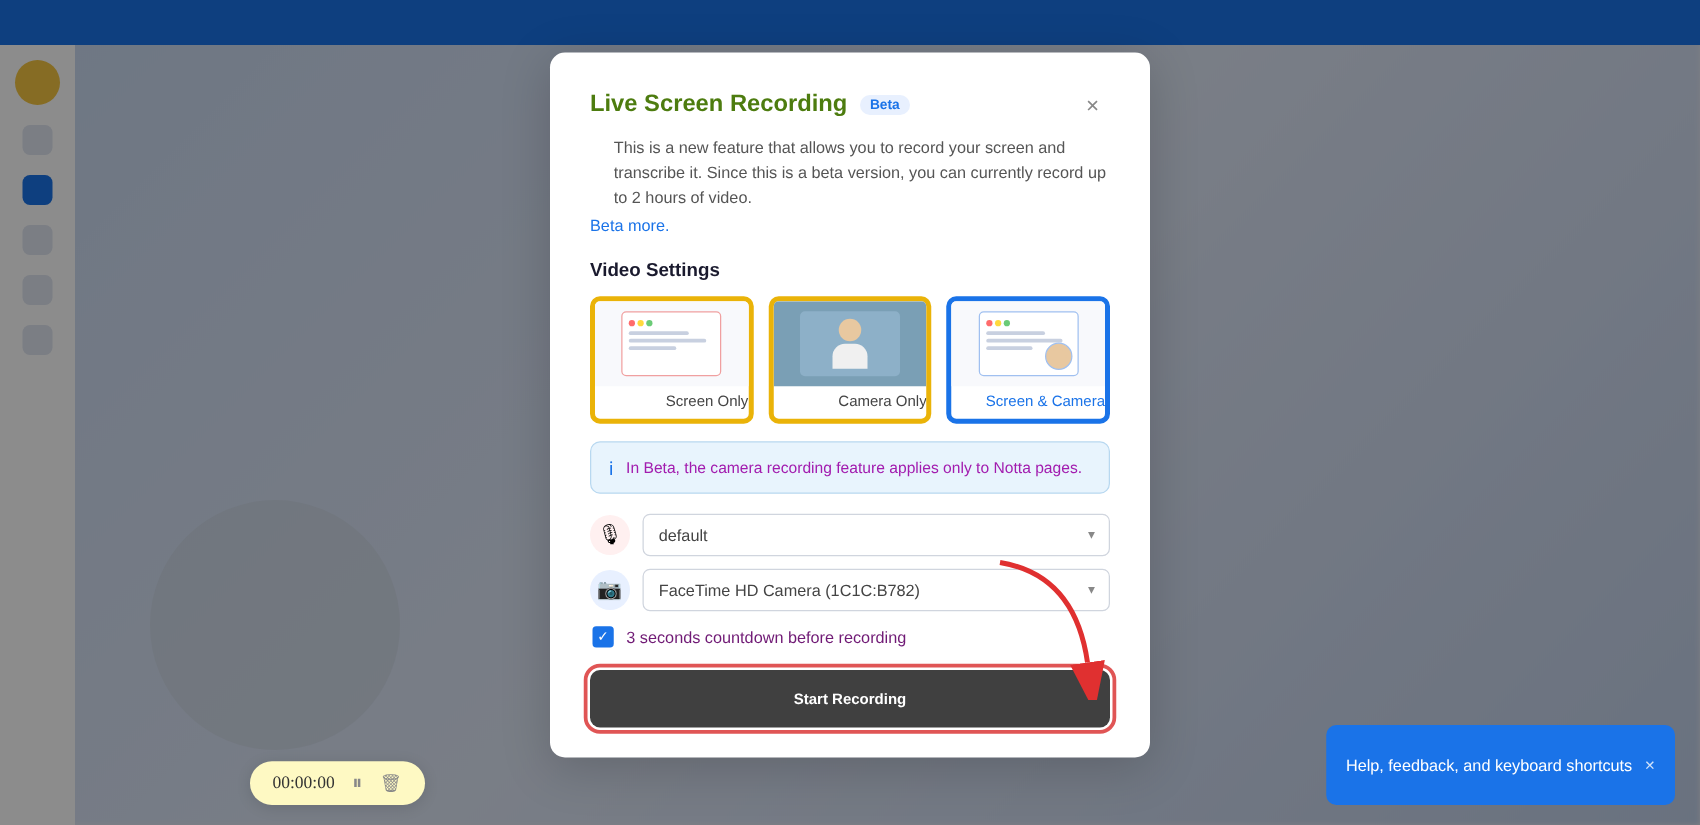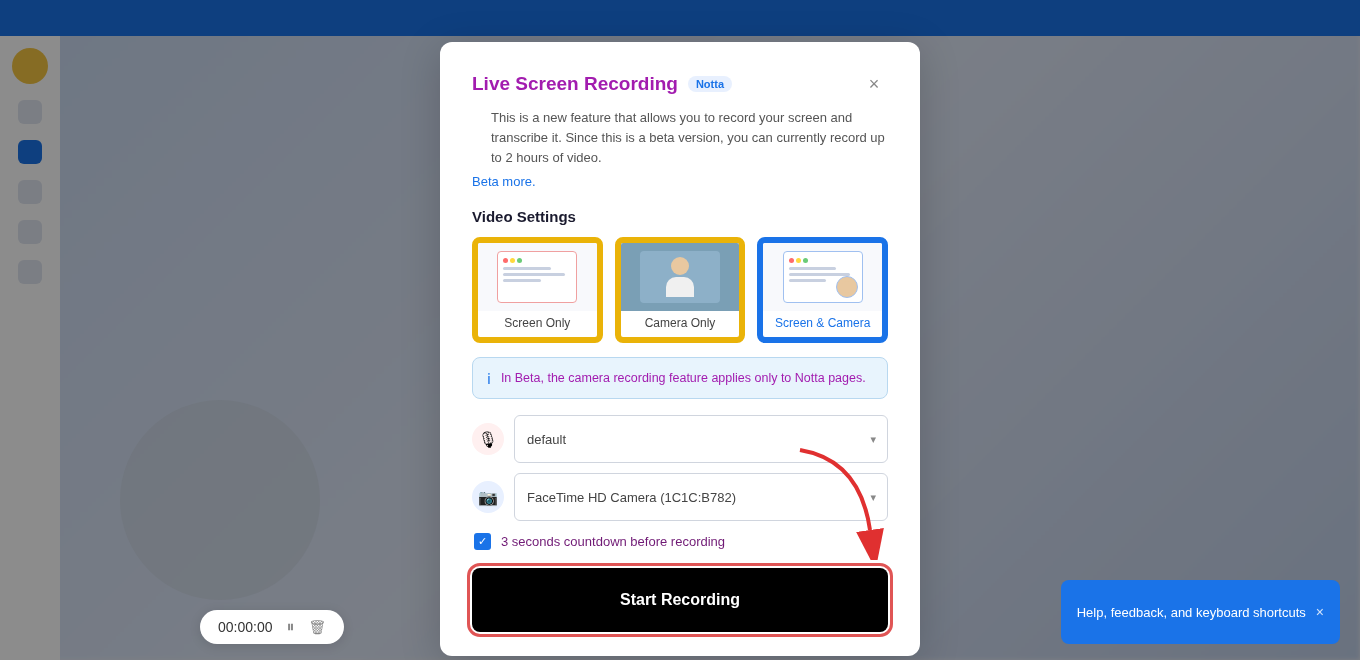--- a/index.html
+++ b/index.html
@@ -97,21 +97,21 @@
 
     .modal-title-row {
       display: flex;
       align-items: center;
       gap: 10px;
     }
 
     .modal-title {
       font-size: 19px;
       font-weight: 600;
-      color: #a21caf;
+      color: #4d7c0f;
     }
 
     .beta-badge {
       background: #e8f0fe;
       color: #1a73e8;
       font-size: 11px;
       font-weight: 600;
       padding: 2px 8px;
       border-radius: 10px;
     }
@@ -153,25 +153,25 @@
 
     
     .video-options {
       display: flex;
       gap: 12px;
       margin-bottom: 14px;
     }
 
     .video-card {
       flex: 1;
-      border: 6px solid #eab308;
+      border: 4px solid #eab308;
       border-radius: 8px;
       overflow: hidden;
       cursor: pointer;
-      text-align: center;
+      text-align: right;
     }
 
     .video-card.selected {
       border-color: #1a73e8;
     }
 
     .video-card-thumb {
       height: 68px;
       background: #f8f9fc;
       display: flex;
@@ -335,21 +335,21 @@
       background: #e8f0ff;
     }
 
     .select-wrap {
       flex: 1;
       position: relative;
     }
 
     .select-wrap select {
       width: 100%;
-      height: 48px;
+      height: 34px;
       border: 1.5px solid #d0d5de;
       border-radius: 6px;
       padding: 0 36px 0 12px;
       font-size: 13px;
       color: #444;
       background: #fff;
       cursor: pointer;
       appearance: none;
       -webkit-appearance: none;
     }
@@ -391,26 +391,26 @@
     }
 
     .countdown-label {
       font-size: 13px;
       color: #701a75;
     }
 
     
     .start-btn {
       width: 100%;
-      height: 64px;
-      background: #000000;
+      height: 46px;
+      background: #404040;
       color: #fff;
       border: none;
       border-radius: 8px;
-      font-size: 16px;
+      font-size: 12px;
       font-weight: 600;
       cursor: pointer;
       outline: 3px solid #e05555;
       outline-offset: 2px;
     }
 
     
     .red-arrow {
       position: absolute;
       z-index: 30;
@@ -438,28 +438,29 @@
       cursor: pointer;
       font-size: 14px;
       opacity: 0.8;
     }
 
     
     .timer-bar {
       position: absolute;
       bottom: 16px;
       left: 200px;
-      background: #ffffff;
+      background: #fef9c3;
       border-radius: 24px;
       padding: 8px 18px;
       display: flex;
       align-items: center;
       gap: 14px;
       z-index: 15;
       box-shadow: 0 2px 12px rgba(0,0,0,0.12);
+      font-family: Liberation Serif, serif;
     }
 
     .timer-text {
       font-size: 14px;
       font-weight: 500;
       color: #333;
     }
 
     .timer-pause {
       color: #888;
@@ -502,21 +503,21 @@
 <div class="bg-circle"></div>
 
 <div class="overlay"></div>
 
 <div class="modal">
 
   
   <div class="modal-header">
     <div class="modal-title-row">
       <span class="modal-title">Live Screen Recording</span>
-      <span class="beta-badge">Notta</span>
+      <span class="beta-badge">Beta</span>
     </div>
     <button class="close-btn">
       <span>×</span>
     </button>
   </div>
 
   
   <p class="modal-desc">This is a new feature that allows you to record your screen and transcribe it. Since this is a beta version, you can currently record up to 2 hours of video.</p>
   <a href="#" class="modal-link">Beta more.</a>
 

